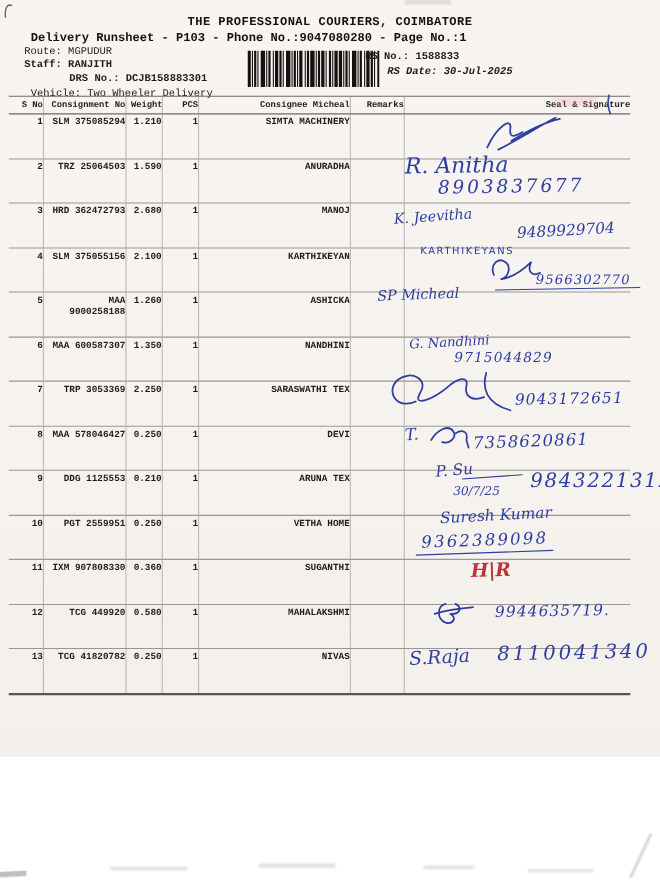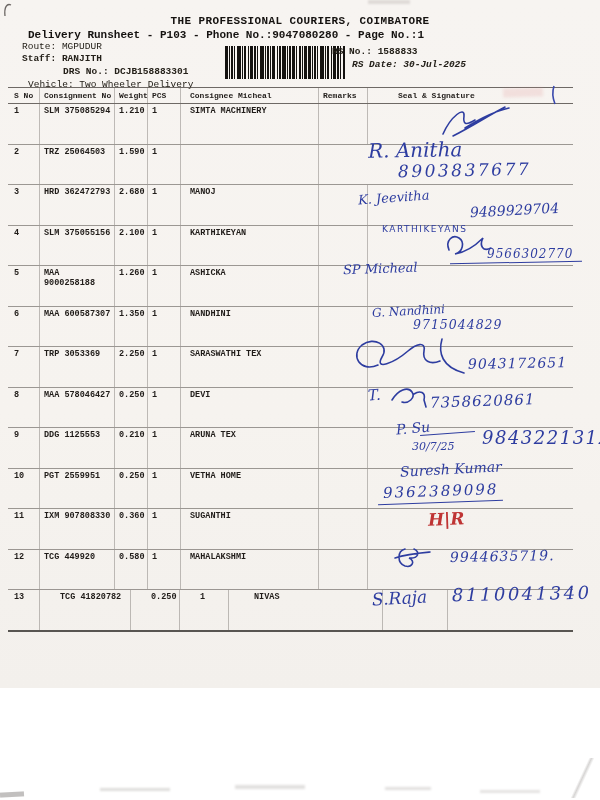--- a/index.html
+++ b/index.html
@@ -16,25 +16,25 @@
   .subtitle{top:29px;left:0;width:600px;text-align:left;font-weight:bold;font-size:11px;color:#151210;margin-left:28px;}
   .meta{font-size:9.5px;color:#242019;}
   .m-route{top:41px;left:22px;}
   .m-staff{top:53px;left:22px;font-weight:bold;}
   .m-drs{top:66px;left:24px;font-weight:bold;margin-left:39px;}
   .m-vehicle{top:79px;left:28px;}
   .m-rsno{top:46px;left:332px;font-weight:bold;}
   .m-rsdate{top:59px;left:352px;font-weight:bold;font-style:italic;}
   .barcode{top:46px;left:225px;}
   
-  .table{position:absolute;left:8px;top:87px;width:565px;border-top:1px solid rgba(75,70,66,.8);}
+  .table{position:absolute;left:8px;top:87px;width:565px;border-top:1px solid rgba(75,70,66,.8);text-align:right;}
   .thead,.trow{display:grid;grid-template-columns:32px 75px 33px 33px 138px 49px 1fr;}
   .thead{height:15px;border-bottom:1px solid rgba(75,70,66,.8);}
   .trow{height:39.5px;border-bottom:1px solid rgba(95,90,85,.6);}
-  .trow:last-child{border-bottom:2px solid rgba(60,57,54,.85);gap:16px;}
+  .trow:last-child{border-bottom:2px solid rgba(60,57,54,.85);}
   .cell{padding:2px 0 0 4px;font-size:8.5px;font-weight:bold;color:#201c19;overflow:hidden;
         border-right:1px solid rgba(120,115,110,.45);}
   .cell:last-child{border-right:none;}
   .thead .cell{font-size:8px;padding-top:3px;}
   .c-sno{padding-left:6px;}
   .c-consignee{padding-left:9px;}
   .thead .c-seal{padding-left:30px;}
   
   .ink{position:absolute;font-family:"DejaVu Serif",serif;font-style:italic;color:#2e3da0;white-space:nowrap;pointer-events:none;}
   .stroke{stroke:#2e3da0;stroke-width:1.6;fill:none;stroke-linecap:round;}
@@ -102,20 +102,21 @@
           <div class="cell c-pcs">1</div>
           <div class="cell c-consignee">SIMTA MACHINERY</div>
           <div class="cell c-remarks"></div>
           <div class="cell c-seal"></div>
         </div>
         <div class="trow">
           <div class="cell c-sno">2</div>
           <div class="cell c-consignment">TRZ 25064503</div>
           <div class="cell c-weight">1.590</div>
           <div class="cell c-pcs">1</div>
+          <div class="cell c-consignee">ANURADHA</div>
           <div class="cell c-remarks"></div>
           <div class="cell c-seal"></div>
         </div>
         <div class="trow">
           <div class="cell c-sno">3</div>
           <div class="cell c-consignment">HRD 362472793</div>
           <div class="cell c-weight">2.680</div>
           <div class="cell c-pcs">1</div>
           <div class="cell c-consignee">MANOJ</div>
           <div class="cell c-remarks"></div>

